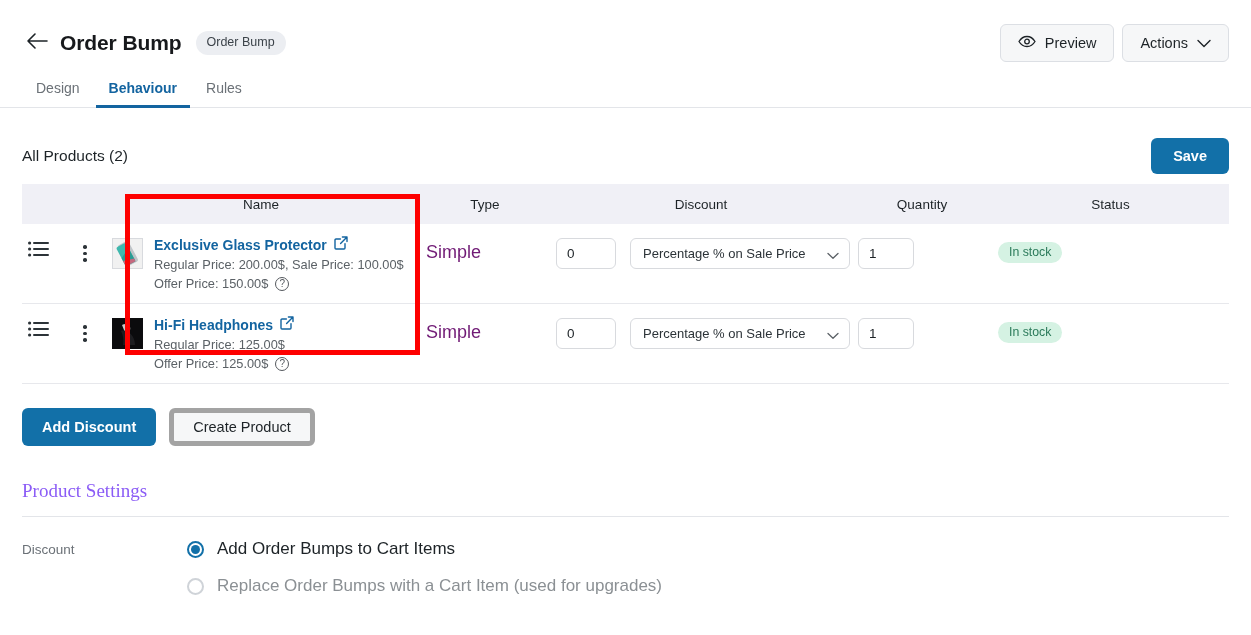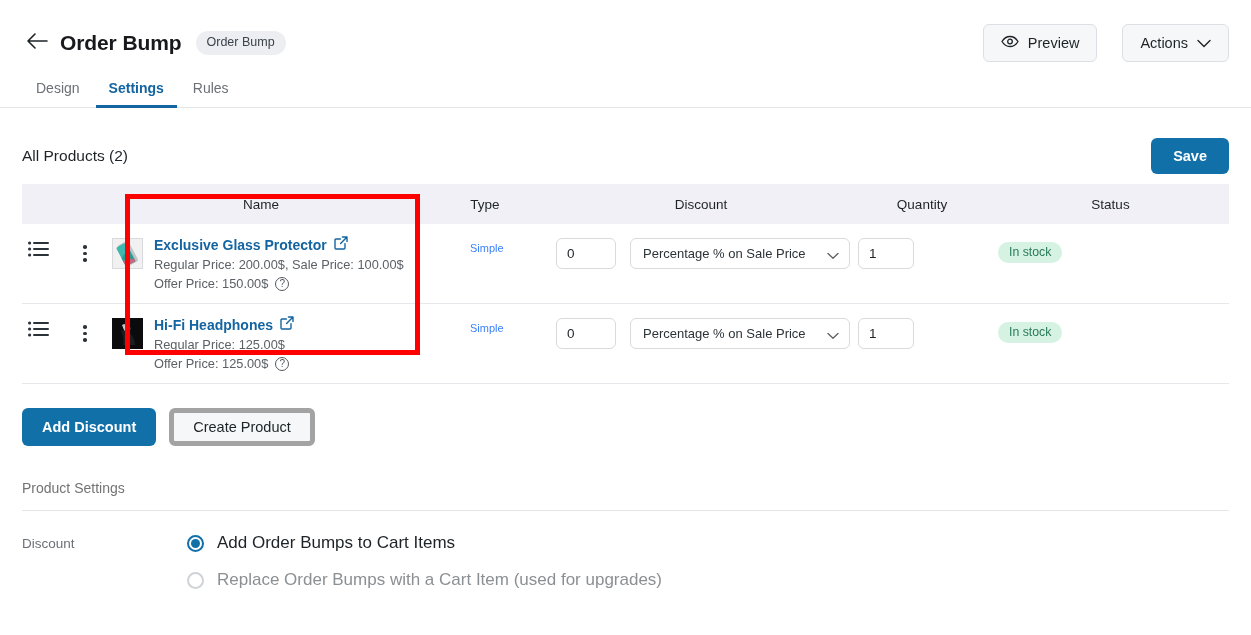--- a/index.html
+++ b/index.html
@@ -37,21 +37,21 @@
     line-height: 1;
   }
   .header-spacer { flex: 1; }
   .hdr-btn {
     height: 38px; border: 1px solid #dcdfe4;
     background: #f6f7f8; border-radius: 6px;
     font-size: 14.5px; color: #1d2327;
     display: inline-flex; align-items: center; gap: 9px;
     padding: 0 17px; cursor: pointer;
     font-family: "Liberation Sans", sans-serif;
-    margin-left: 25px;
+    margin-left: 8px;
   }
 
   
   .tabs-bar {
     position: relative;
     padding: 0 22px;
     margin-top: 6px;
     border-bottom: 1px solid #e3e5e9;
     display: flex; gap: 1px;
   }
@@ -135,21 +135,21 @@
     color: #5b6166; font-size: 12.8px;
     margin-top: 4px; display: flex; align-items: center; gap: 7px;
   }
   .help-icon {
     width: 14px; height: 14px; border: 1.3px solid #55595e;
     border-radius: 50%; display: inline-flex;
     align-items: center; justify-content: center;
     font-size: 10px; color: #55595e; line-height: 1;
     cursor: pointer;
   }
-  .type-text { color: #3b82f6; padding-top: 6px; display: block; font-size: 11px; margin-left: 44px; }
+  .type-text { color: #701a75; padding-top: 6px; display: block; font-size: 18px; }
 
   
   .num-input {
     width: 60px; height: 31px;
     border: 1px solid #d8dade; border-radius: 6px;
     background: #fff; font-size: 13.5px; color: #1d2327;
     padding: 0 10px; margin-top: 2px;
     font-family: "Liberation Sans", sans-serif;
   }
   .qty-input { width: 56px; }
@@ -195,21 +195,21 @@
   .btn-secondary {
     background: #f6f7f8; color: #1d2327;
     border: 5px solid #a3a3a3; border-radius: 6px;
     height: 38px; padding: 0 19px;
     font-size: 14.5px; cursor: pointer;
     font-family: "Liberation Sans", sans-serif;
   }
 
   
   .settings-wrap { padding: 0 22px; margin-top: 34px; }
-  .settings-title { font-size: 14px; color: #737373; }
+  .settings-title { font-size: 19px; color: #8b5cf6; font-family: Liberation Serif, serif; }
   .settings-divider { border-top: 1px solid #e3e5e9; margin-top: 14px; }
   .settings-field { display: flex; margin-top: 22px; }
   .field-label { width: 165px; font-size: 13.5px; color: #6b7177; padding-top: 3px; }
   .radio-group { display: flex; flex-direction: column; gap: 17px; }
   .radio-row { display: flex; align-items: center; gap: 13px; cursor: pointer; }
   .radio {
     width: 17px; height: 17px; border-radius: 50%;
     border: 2px solid #cfd3d8; background: #fff;
     flex: none; display: flex; align-items: center; justify-content: center;
   }
@@ -252,21 +252,21 @@
     <span>
       <svg width="14" height="9" viewBox="0 0 14 9" fill="none">
         <path d="M1 1.5L7 7.5L13 1.5" stroke="#1d2327" stroke-width="1.4" stroke-linecap="round" stroke-linejoin="round"></path>
       </svg>
     </span>
   </button>
 </div>
 
 <div class="tabs-bar">
   <button class="tab">Design</button>
-  <button class="tab active">Settings</button>
+  <button class="tab active">Behaviour</button>
   <button class="tab">Rules</button>
 </div>
 
 <div class="section-row">
   <div class="section-title">All Products (2)</div>
   <button class="save-btn">Save</button>
 </div>
 
 <div class="table-wrap">
   <table class="products">

